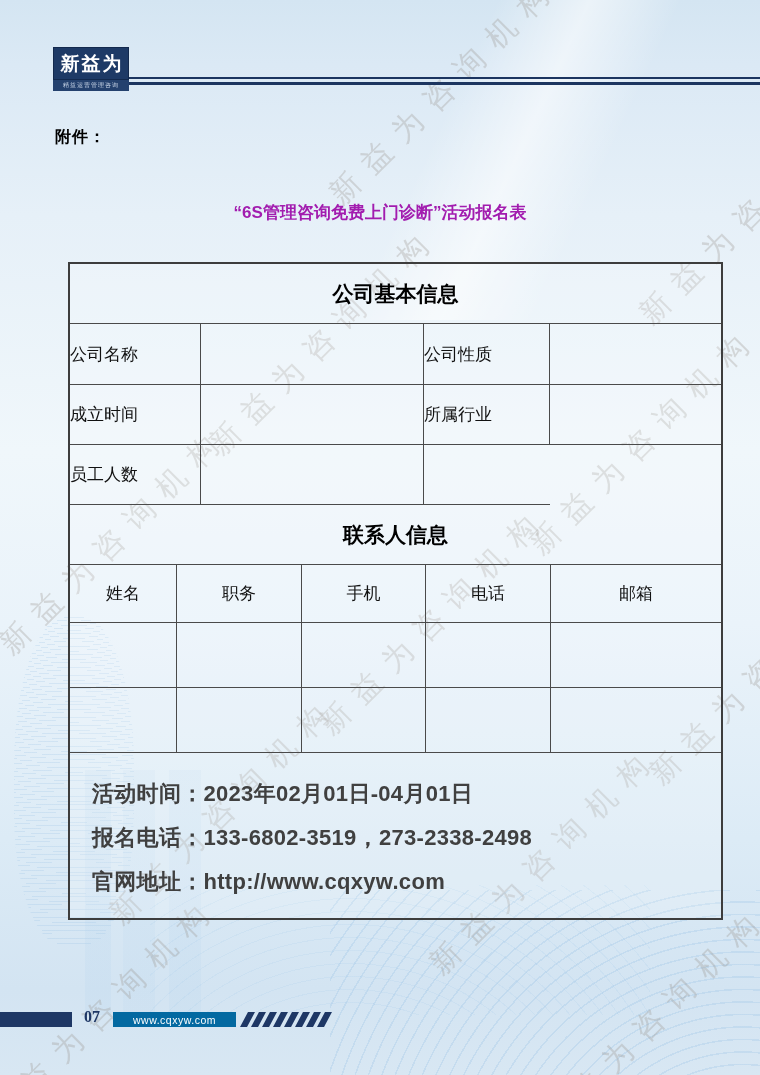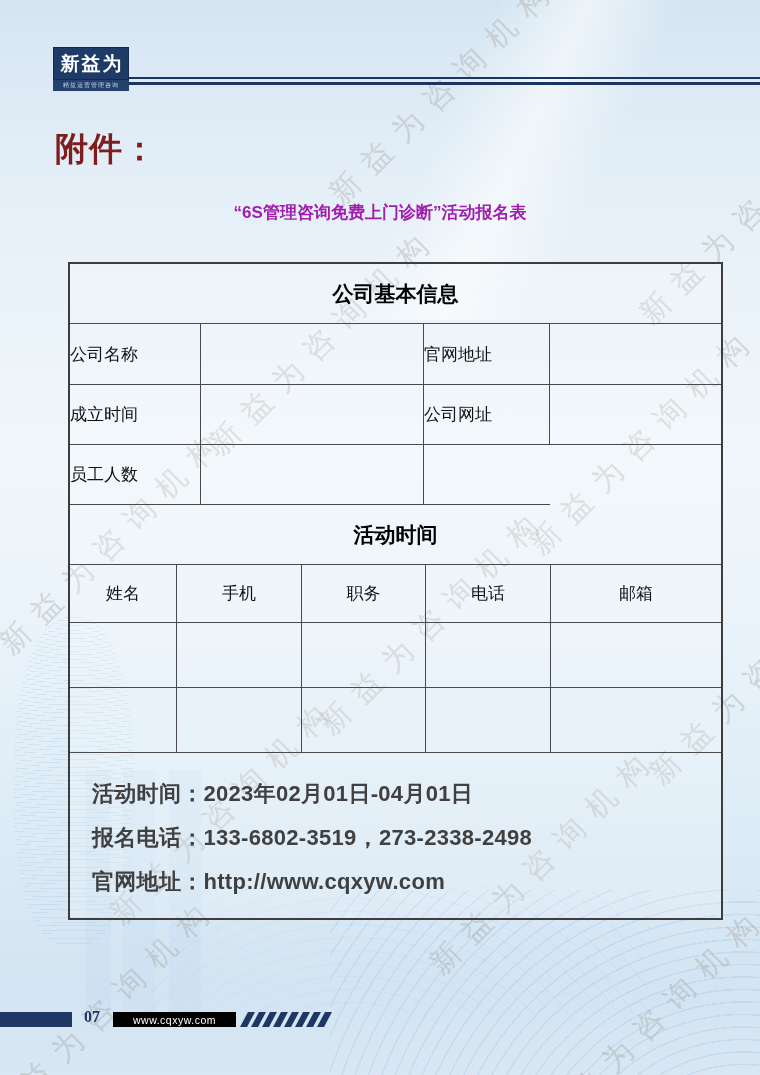--- a/index.html
+++ b/index.html
@@ -62,21 +62,21 @@
   }
   .logo-tagline {
     background:#24416e; color:#c9d6e8; font-size:6px; line-height:8px;
     text-align:center; letter-spacing:1px; padding:1px 0 2px;
     white-space:nowrap; overflow:hidden;
   }
   .hline-thin { position:absolute; left:129px; right:0; top:77px; height:1.5px; background:#1c3560; z-index:3; }
   .hline-thick { position:absolute; left:129px; right:0; top:82px; height:3px; background:#1c3560; z-index:3; }
   .attachment {
     position:absolute; left:55px; top:127px; z-index:3;
-    font-size:33px; font-weight:bold; color:#7f1d1d; letter-spacing:1px;
+    font-size:16px; font-weight:bold; color:#000000; letter-spacing:1px;
   }
   .form-title {
     position:absolute; left:0; top:201px; width:760px; z-index:3;
     text-align:center; font-size:17px; font-weight:bold; color:#a21caf;
   }
   
   .doc-table {
     position:absolute; left:68px; top:262px; width:655px; z-index:2;
     border:2px solid #3d3d3d; background:rgba(255,255,255,.18);
   }
@@ -102,21 +102,21 @@
   }
   
   .footer-bar-left { position:absolute; left:0; top:1012px; width:72px; height:15px; background:#1e3765; z-index:3; }
   .footer-page {
     position:absolute; left:74px; top:1008px; width:36px; z-index:3;
     text-align:center; font-size:16px; font-weight:bold; color:#1e3765;
     font-family:"Liberation Serif", serif;
   }
   .footer-site-bar {
     position:absolute; left:113px; top:1012px; width:123px; height:15px; z-index:3;
-    background:#000000; color:#ffffff; font-size:10.5px; letter-spacing:.5px;
+    background:#0369a1; color:#ffffff; font-size:10.5px; letter-spacing:.5px;
     display:flex; align-items:center; justify-content:center;
   }
   .footer-stripes { position:absolute; left:244px; top:1012px; height:15px; display:flex; gap:4.5px; z-index:3; }
   .footer-stripes i { display:block; width:6.5px; height:15px; background:#1e3765; transform:skewX(-28deg); }
 </style>
 </head>
 <body>
 
 <div class="sheen"></div>
 <div class="towers-bl"></div>
@@ -147,39 +147,39 @@
 <div class="form-title">“6S管理咨询免费上门诊断”活动报名表</div>
 
 <div class="doc-table">
 
   <div class="sec-header">公司基本信息</div>
 
   <div class="grid-company">
 
     <div class="cell label h61">公司名称</div>
     <div class="cell h61"></div>
-    <div class="cell label h61">官网地址</div>
+    <div class="cell label h61">公司性质</div>
     <div class="cell last-col h61"></div>
 
     <div class="cell label h60">成立时间</div>
     <div class="cell h60"></div>
-    <div class="cell label h60">公司网址</div>
+    <div class="cell label h60">所属行业</div>
     <div class="cell last-col h60"></div>
 
     <div class="cell label h60">员工人数</div>
     <div class="cell h60"></div>
     <div class="cell last-col h60"></div>
   </div>
 
-  <div class="sec-header">活动时间</div>
+  <div class="sec-header">联系人信息</div>
 
   <div class="grid-contact">
     <div class="cell center h58">姓名</div>
+    <div class="cell center h58">职务</div>
     <div class="cell center h58">手机</div>
-    <div class="cell center h58">职务</div>
     <div class="cell center h58">电话</div>
     <div class="cell center last-col h58">邮箱</div>
   </div>
 
   <div class="grid-contact">
     <div class="cell h65"></div>
     <div class="cell h65"></div>
     <div class="cell h65"></div>
     <div class="cell h65"></div>
     <div class="cell last-col h65"></div>

